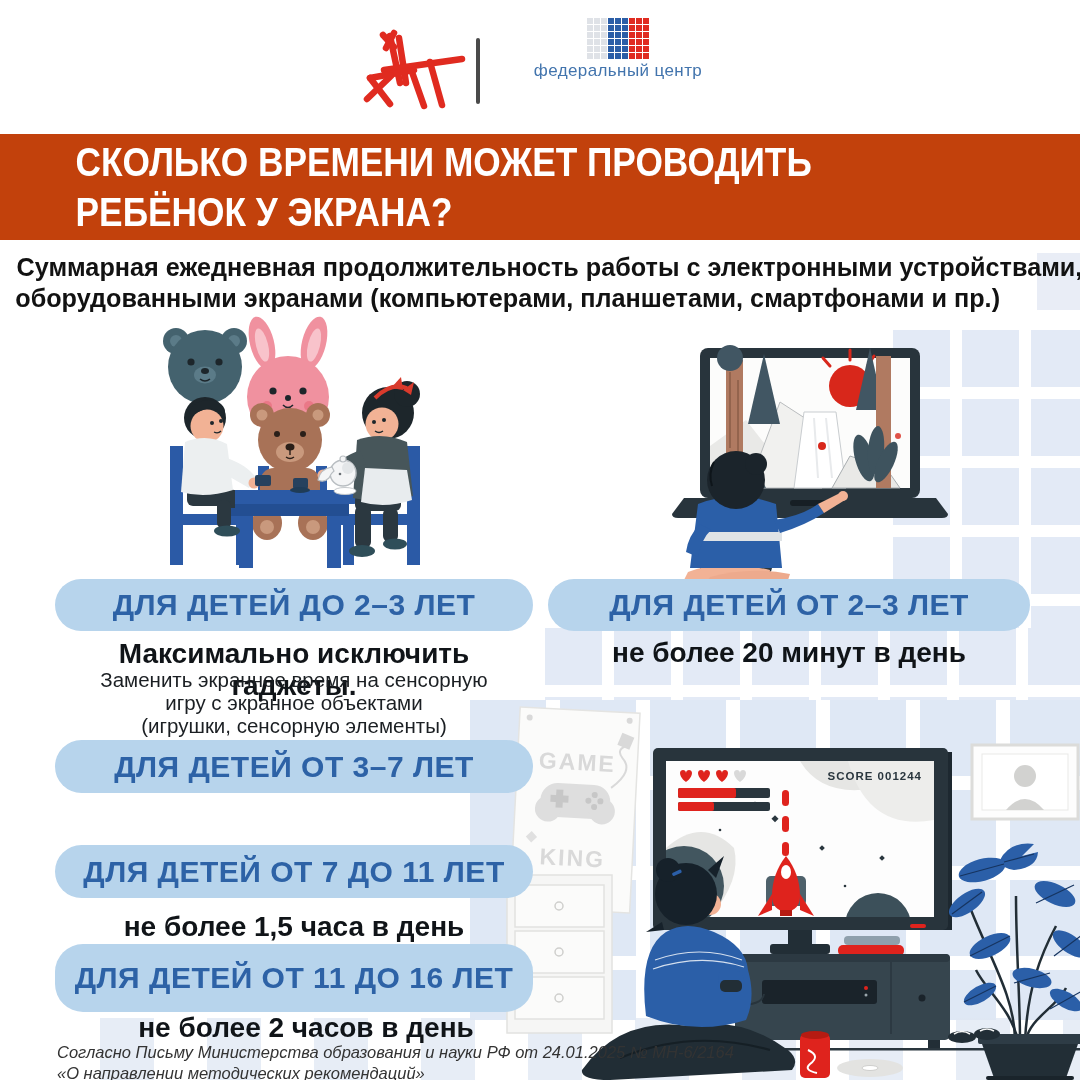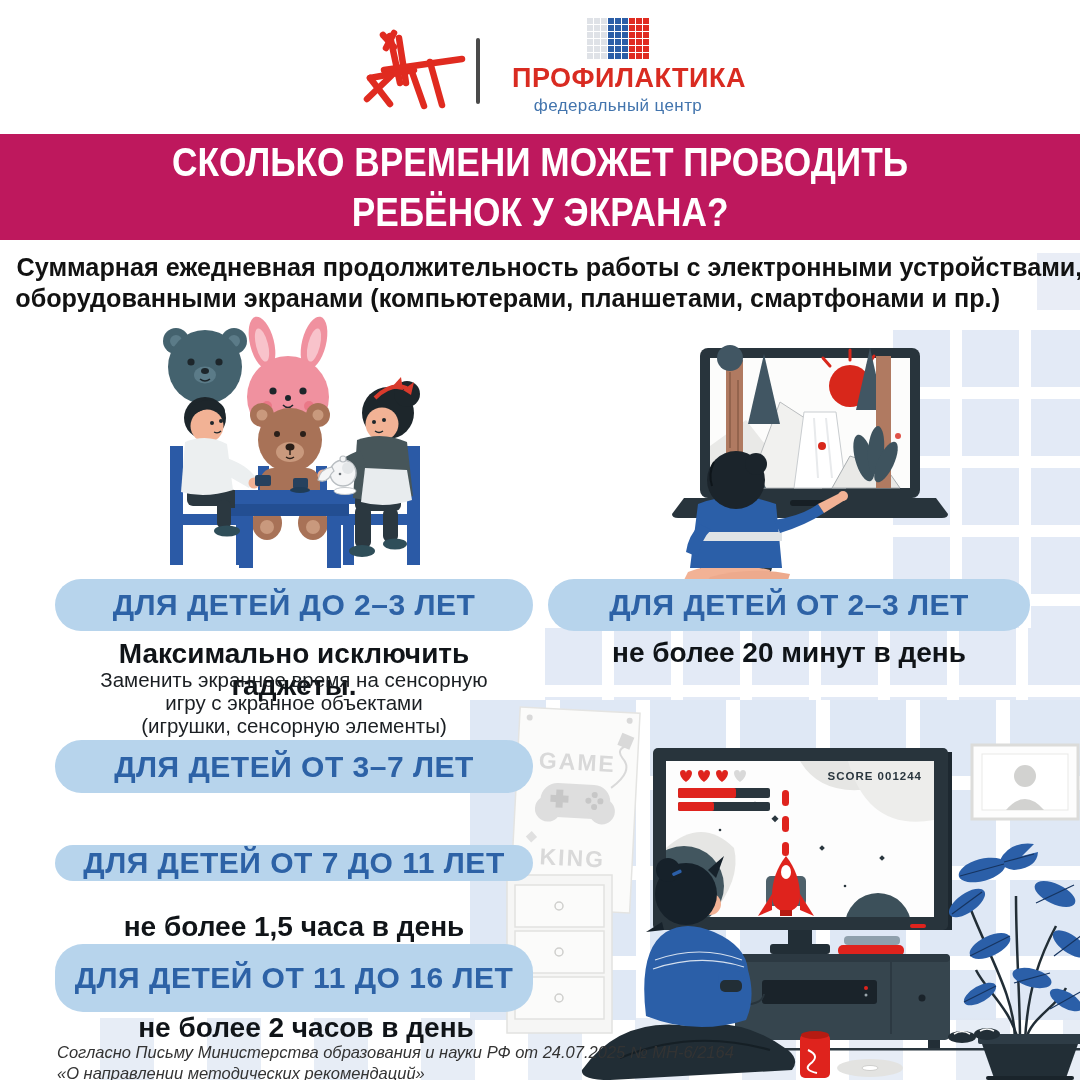--- a/index.html
+++ b/index.html
@@ -20,22 +20,22 @@
   
   .hdr-divider{left:476px;top:38px;width:4px;height:66px;background:#4a4a4a;border-radius:2px;}
   .brand{left:512px;top:18px;width:212px;text-align:center;}
   .flag{width:62px;height:41px;margin:0 auto;
       background-image:repeating-linear-gradient(to right,transparent 0 6px,#fff 6px 7px),
                        repeating-linear-gradient(to bottom,transparent 0 6px,#fff 6px 7px),
                        linear-gradient(to right,#dfe2e7 0 33.4%,#2b5ea7 33.4% 66.7%,#e02b20 66.7% 100%);}
   .brand-name{margin-top:4px;font-size:27px;font-weight:800;letter-spacing:.5px;color:#d92b21;}
   .brand-tagline{margin-top:2px;font-size:17px;color:#4274ad;letter-spacing:.4px;}
   
-  .banner{left:0;top:134px;width:1080px;height:106px;background:#be185d;display:flex;flex-direction:column;
-      align-items:center;justify-content:center;gap:3px;z-index:2;}
+  .banner{left:0;top:134px;width:1080px;height:106px;background:#c2410c;display:flex;flex-direction:column;
+      justify-content:center;gap:3px;z-index:2;}
   .banner-line{color:#fff;font-size:41px;font-weight:800;white-space:nowrap;display:inline-block;
       transform:scaleX(.86);letter-spacing:0;}
   
   .intro{left:0;top:252px;width:1080px;text-align:left;z-index:2;}
   .intro-line{display:inline-block;transform:scaleX(.97);white-space:nowrap;font-size:26px;font-weight:700;
       color:#121212;line-height:31px;}
   
   .pill{position:absolute;background:#b7d4ec;border-radius:28px;display:flex;align-items:center;justify-content:center;
       color:#2d62a6;font-weight:800;font-size:30px;letter-spacing:.5px;z-index:5;}
   .cap{position:absolute;text-align:center;color:#101418;z-index:5;}
@@ -69,21 +69,20 @@
         <path d="M14,52 L58,44"></path>
         <path d="M14,52 L34,78"></path>
         <path d="M35,50 L11,73"></path>
         <path d="M56,46 L68,80"></path>
         <path d="M74,36 L86,79"></path>
       </g>
     </svg>
     <div class="abs hdr-divider z2"></div>
     <div class="abs brand z2">
       <div class="flag"></div>
-      <div class="brand-name">ПРОФИЛАКТИКА</div>
       <div class="brand-tagline">федеральный центр</div>
     </div>
   </header>
 
   <div class="abs banner">
     <span class="banner-line">СКОЛЬКО ВРЕМЕНИ МОЖЕТ ПРОВОДИТЬ</span>
     <span class="banner-line">РЕБЁНОК У ЭКРАНА?</span>
   </div>
 
   <div class="abs intro">
@@ -456,28 +455,28 @@
     <span>Заменить экранное время на сенсорную</span><br>
     <span>игру с экранное объектами</span><br>
     <span>(игрушки, сенсорную элементы)</span>
   </div>
   <div class="cap cap-bold" style="left:548px;top:637px;width:482px;">не более 20 минут в день</div>
 
   <div class="pill" style="left:55px;top:740px;width:478px;height:53px;">
     <span>ДЛЯ ДЕТЕЙ ОТ 3–7 ЛЕТ</span>
   </div>
 
-  <div class="pill" style="left:55px;top:845px;width:478px;height:36px;align-items:center;">
+  <div class="pill" style="left:55px;top:845px;width:478px;height:53px;align-items:center;">
     <span>ДЛЯ ДЕТЕЙ ОТ 7 ДО 11 ЛЕТ</span>
   </div>
   <div class="cap cap-bold" style="left:55px;top:911px;width:478px;">не более 1,5 часа в день</div>
 
   <div class="pill" style="left:55px;top:944px;width:478px;height:68px;">
     <span>ДЛЯ ДЕТЕЙ ОТ 11 ДО 16 ЛЕТ</span>
   </div>
   <div class="cap cap-bold" style="left:67px;top:1012px;width:478px;">не более 2 часов в день</div>
 
   <div class="footnote">
-    <span>Согласно Письму Министерства образования и науки РФ от 24.07.2025 № МН-6/2164</span><br>
+    <span>Согласно Письму Министерства образования и науки РФ от 24.01.2025 № МН-6/2164</span><br>
     <span>«О направлении методических рекомендаций»</span>
   </div>
 
 </div>
 
 </body></html>

